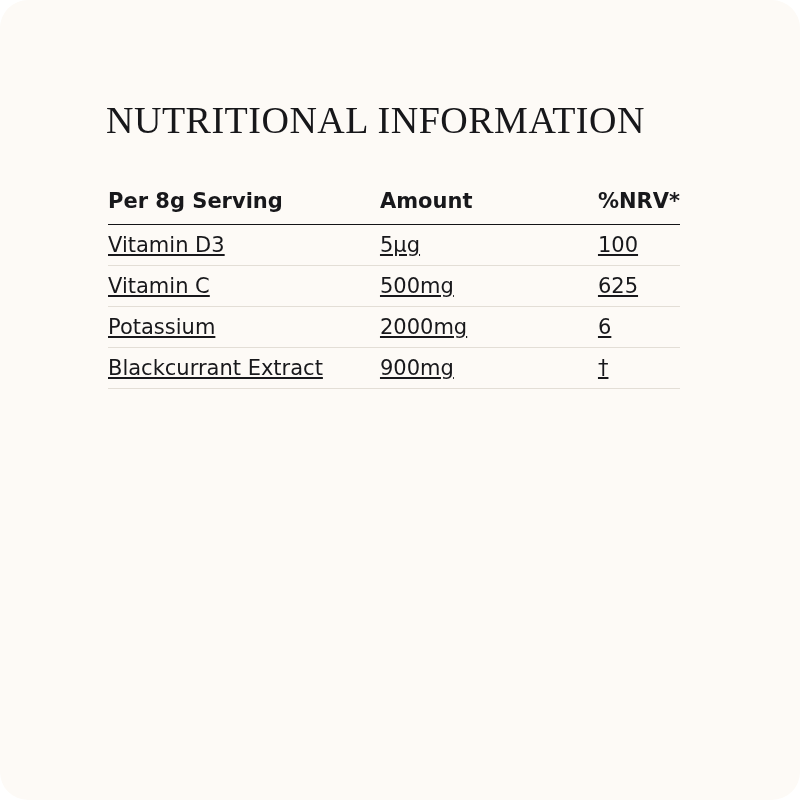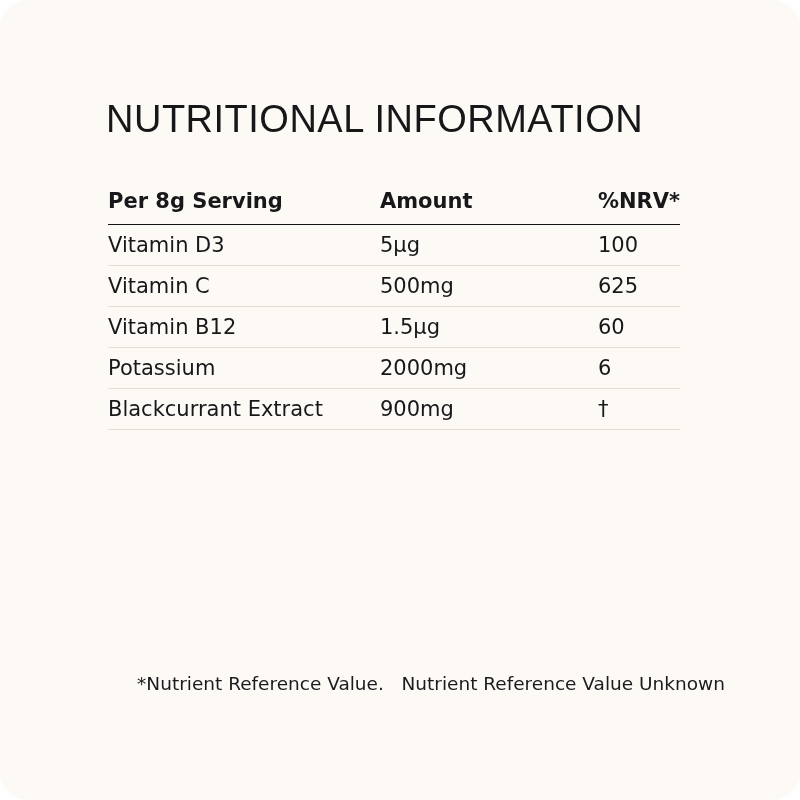--- a/index.html
+++ b/index.html
@@ -21,21 +21,21 @@
     overflow: hidden;
   }
   #title {
     position: absolute;
     left: 106px;
     top: 98px;
     font-size: 38px;
     letter-spacing: 0.5px;
     color: #17171a;
     font-weight: 400;
-    font-family: Liberation Sans, sans-serif;
+    font-family: Liberation Serif, serif;
   }
   #table {
     position: absolute;
     left: 108px;
     top: 182px;
     width: 572px;
     border-collapse: collapse;
   }
   #table th, #table td {
     text-align: left;
@@ -48,20 +48,21 @@
   #table thead th {
     font-weight: bold;
     font-size: 21px;
     height: 38px;
     padding-bottom: 4px;
     border-bottom: 1.6px solid #141416;
   }
   #table tbody td {
     height: 40px;
     border-bottom: 1px solid #e3ded6;
+    text-decoration: underline;
   }
   #table tbody tr:last-child td {
     border-bottom: 1px solid #e3ded6;
   }
   .col-name { width: 272px; margin-left: 14px; }
   .col-amount { width: 218px; margin-top: 28px; }
   .col-nrv { width: 82px; }
   .dagger {
     color: #7c7a77;
     font-size: 17px;
@@ -97,32 +98,26 @@
         <td class="col-name">Vitamin D3</td>
         <td class="col-amount">5µg</td>
         <td class="col-nrv">100</td>
       </tr>
       <tr>
         <td class="col-name">Vitamin C</td>
         <td class="col-amount">500mg</td>
         <td class="col-nrv">625</td>
       </tr>
       <tr>
-        <td class="col-name">Vitamin B12</td>
-        <td class="col-amount">1.5µg</td>
-        <td class="col-nrv">60</td>
-      </tr>
-      <tr>
         <td class="col-name">Potassium</td>
         <td class="col-amount">2000mg</td>
         <td class="col-nrv">6</td>
       </tr>
       <tr>
         <td class="col-name">Blackcurrant Extract</td>
         <td class="col-amount">900mg</td>
         <td class="col-nrv dagger">†</td>
       </tr>
     </tbody>
   </table>
 
-  <div id="footnote">*Nutrient Reference Value.   Nutrient Reference Value Unknown</div>
 
 </div>
 
 </body></html>

